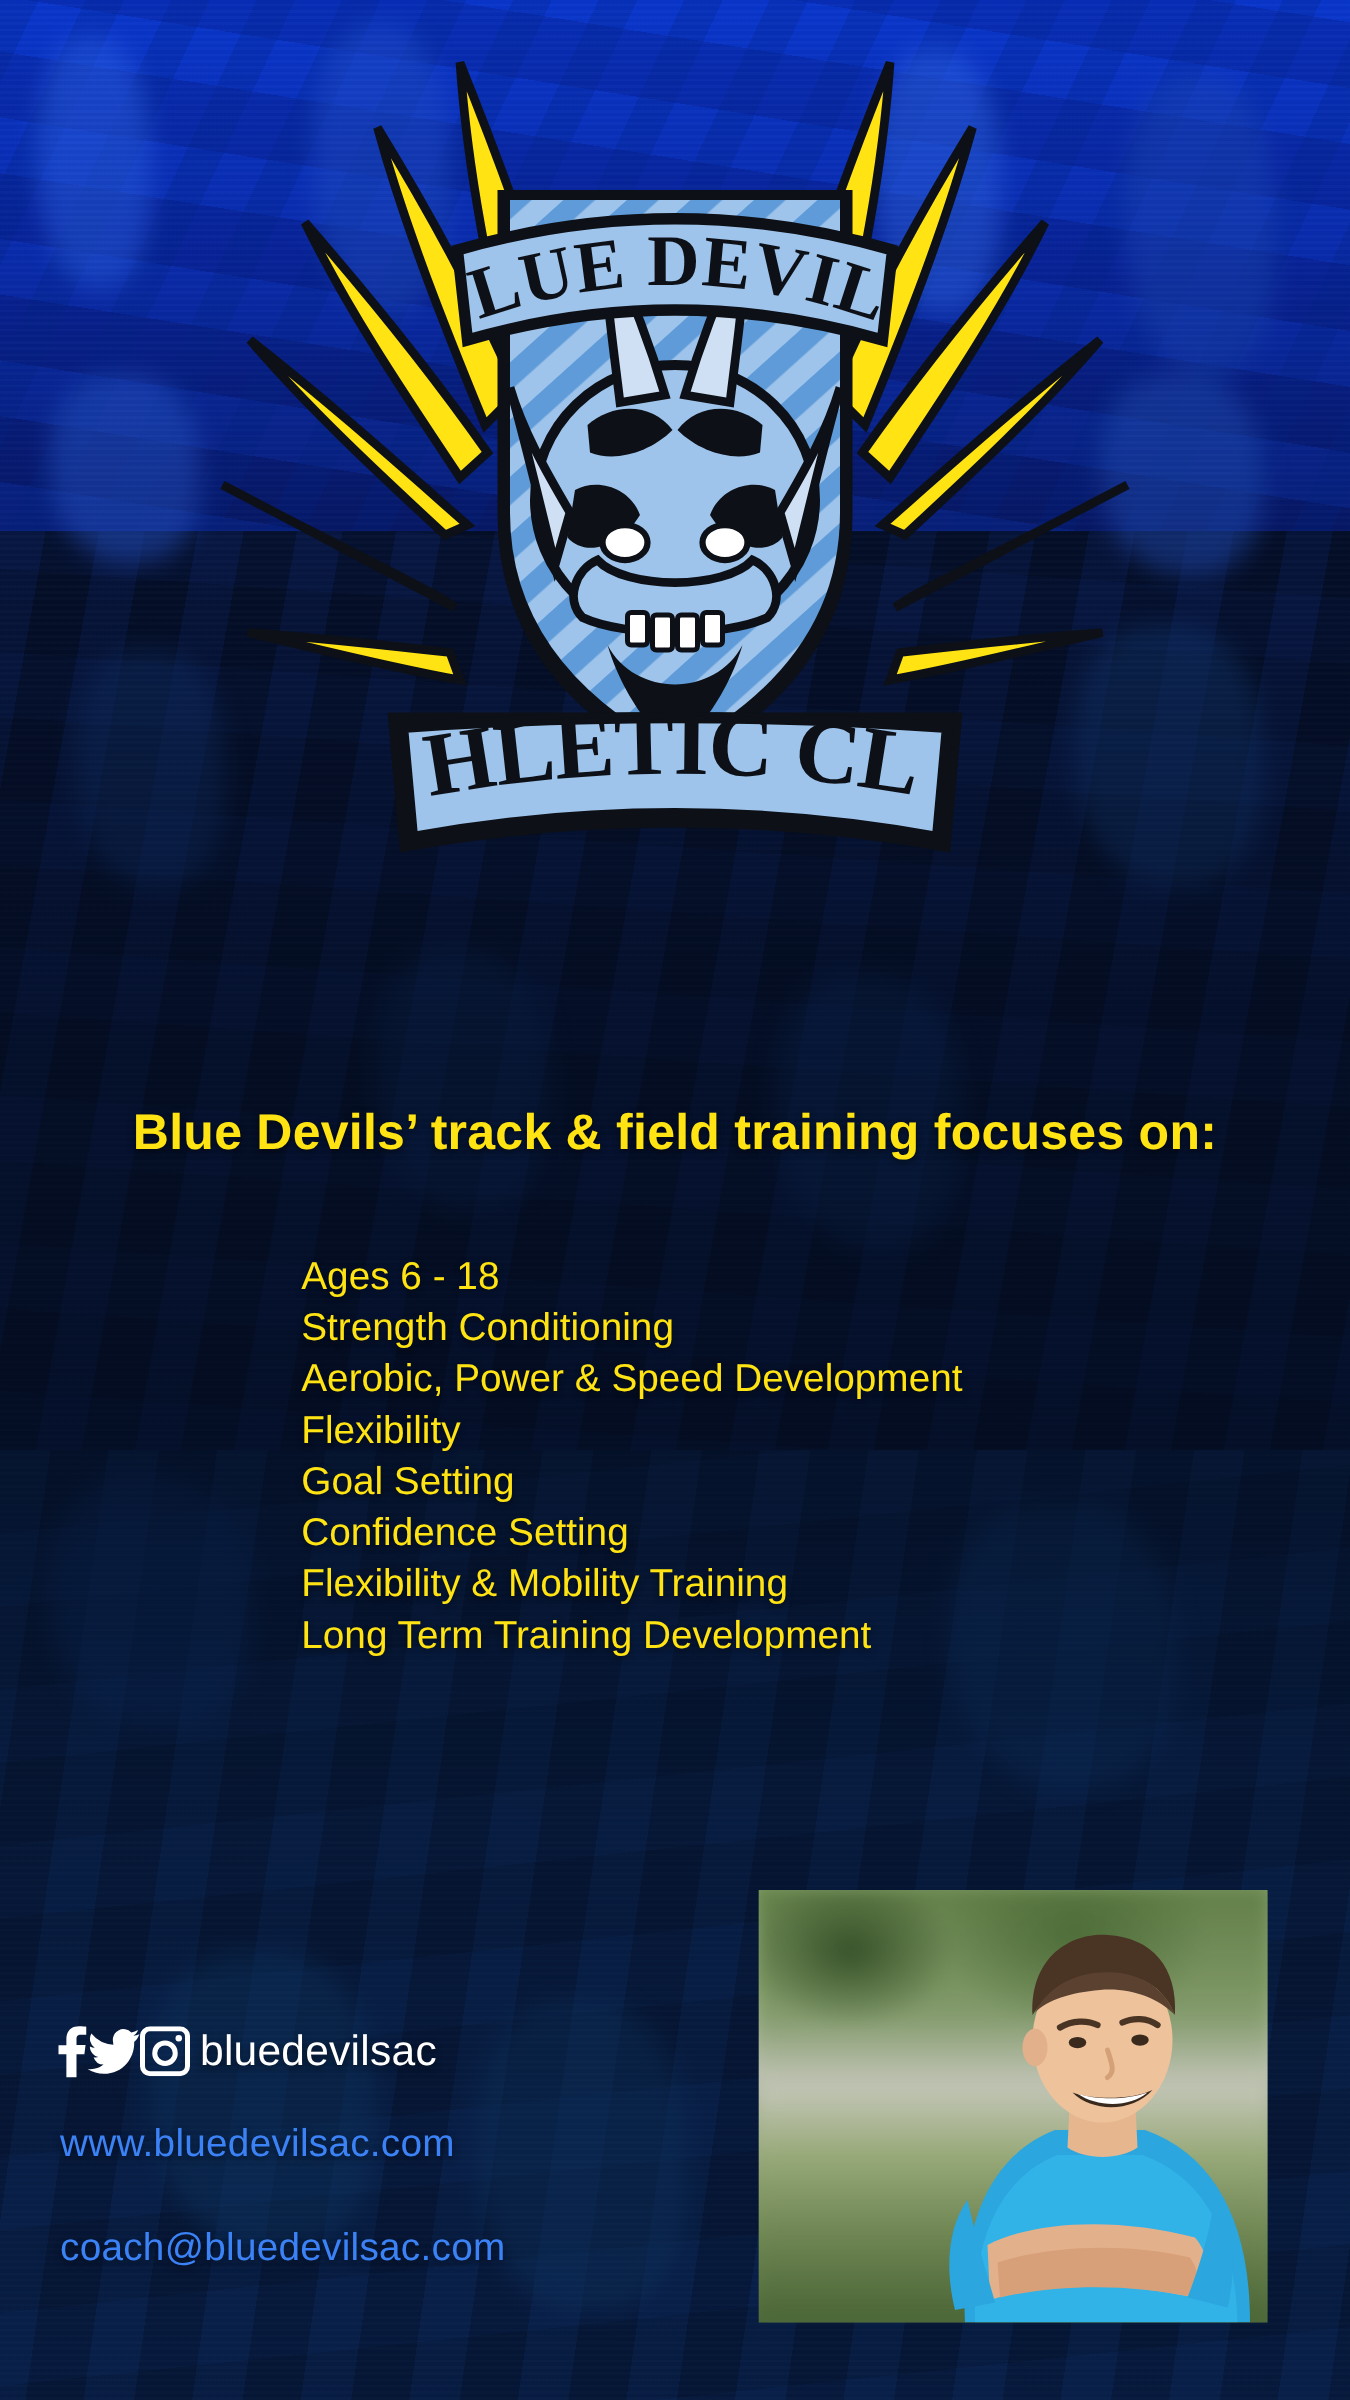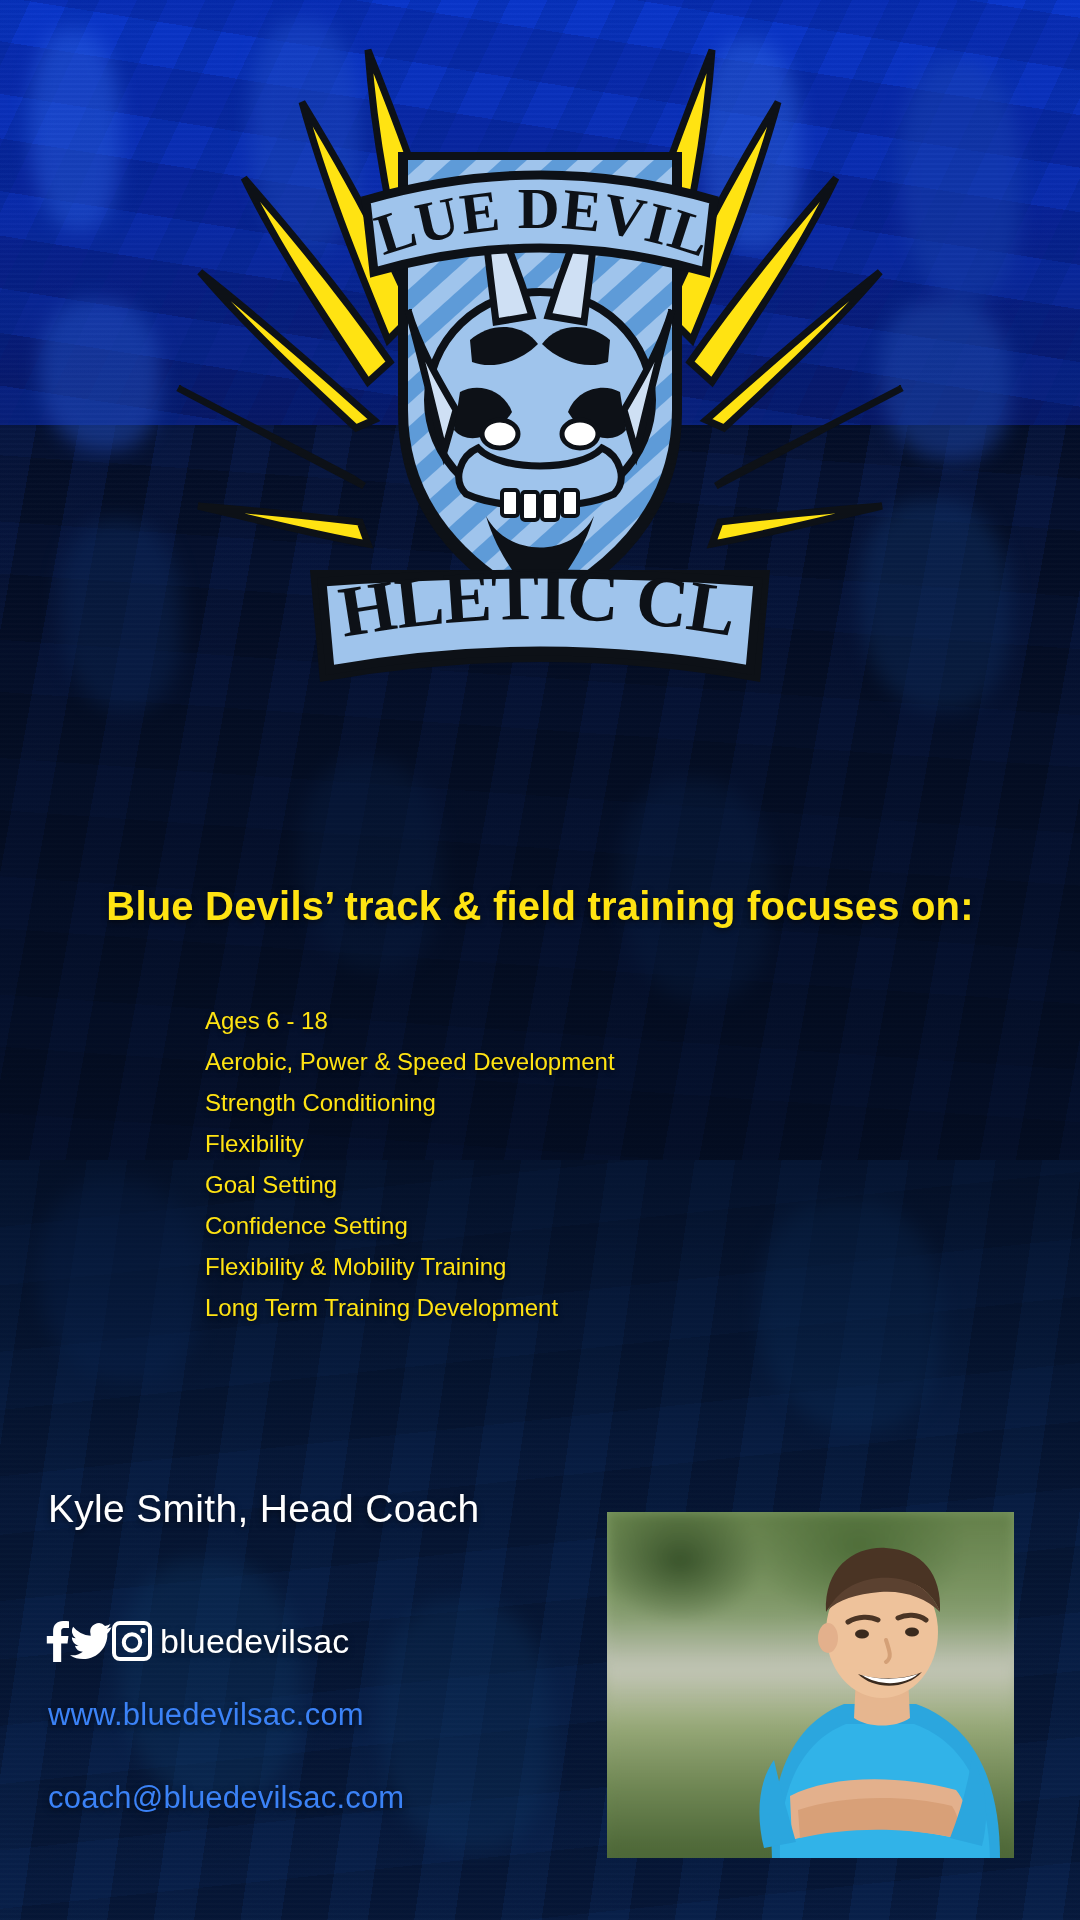--- a/index.html
+++ b/index.html
@@ -59,22 +59,22 @@
     color:#FFE312;font-size:40px;font-weight:700;letter-spacing:.2px;
     text-shadow:0 2px 6px rgba(0,0,0,.55);
   }
 
   
   .focus-list{
     position:absolute;left:205px;top:1000px;width:780px;
     list-style:none;margin:0;padding:0;
   }
   .focus-list li{
-    color:#FFE312;font-size:24px;line-height:41px;font-weight:400;
-    text-shadow:0 2px 5px rgba(0,0,0,.5);white-space:nowrap;
+    color:#FFE312;font-size:31px;line-height:41px;font-weight:400;
+    text-shadow:0 2px 5px rgba(0,0,0,.5);white-space:nowrap;margin-left:36px;
   }
 
   
   .coach-name{
     position:absolute;left:48px;top:1487px;
     color:#ffffff;font-size:39px;font-weight:400;letter-spacing:.3px;
     text-shadow:0 2px 6px rgba(0,0,0,.5);white-space:nowrap;
   }
   .social-row{
     position:absolute;left:44px;top:1620px;display:flex;align-items:center;gap:0;
@@ -220,30 +220,29 @@
           <textPath href="#arcBot" startOffset="50%" text-anchor="middle">ATHLETIC CLUB</textPath>
         </text>
       </g>
     </svg>
   </div>
 
   <div class="headline">Blue Devils’ track &amp; field training focuses on:</div>
 
   <ul class="focus-list">
     <li>Ages 6 - 18</li>
+    <li>Strength Conditioning</li>
     <li>Aerobic, Power &amp; Speed Development</li>
-    <li>Strength Conditioning</li>
     <li>Flexibility</li>
     <li>Goal Setting</li>
     <li>Confidence Setting</li>
     <li>Flexibility &amp; Mobility Training</li>
     <li>Long Term Training Development</li>
   </ul>
 
-  <div class="coach-name">Kyle Smith, Head Coach</div>
 
   <div class="social-row">
     <span class="sicon">
       <svg width="26" height="42" viewBox="0 0 26 42">
         <path d="M17.2 42V23.4h6.3l.95-7.3h-7.25v-4.66c0-2.11.59-3.55 3.62-3.55H25V1.3C24.33 1.21 21.9 1 19.06 1 13.14 1 9.1 4.62 9.1 11.27v4.83H2.8v7.3h6.3V42z" fill="#FFFFFF"></path>
       </svg>
     </span>
     <span class="sicon">
       <svg width="42" height="42" viewBox="0 0 42 36">
         <path d="M41.6 4.3c-1.53.68-3.17 1.14-4.9 1.35a8.56 8.56 0 0 0 3.75-4.72 17.1 17.1 0 0 1-5.42 2.07A8.53 8.53 0 0 0 20.5 10.8c0 .67.08 1.32.22 1.94A24.22 24.22 0 0 1 3.12 3.82a8.53 8.53 0 0 0 2.64 11.39 8.47 8.47 0 0 1-3.86-1.07v.11c0 4.13 2.94 7.58 6.84 8.36a8.57 8.57 0 0 1-3.85.15 8.54 8.54 0 0 0 7.97 5.92A17.12 17.12 0 0 1 0 32.2a24.15 24.15 0 0 0 13.08 3.84c15.7 0 24.28-13 24.28-24.28l-.03-1.1A17.3 17.3 0 0 0 41.6 4.3z" fill="#FFFFFF"></path>

